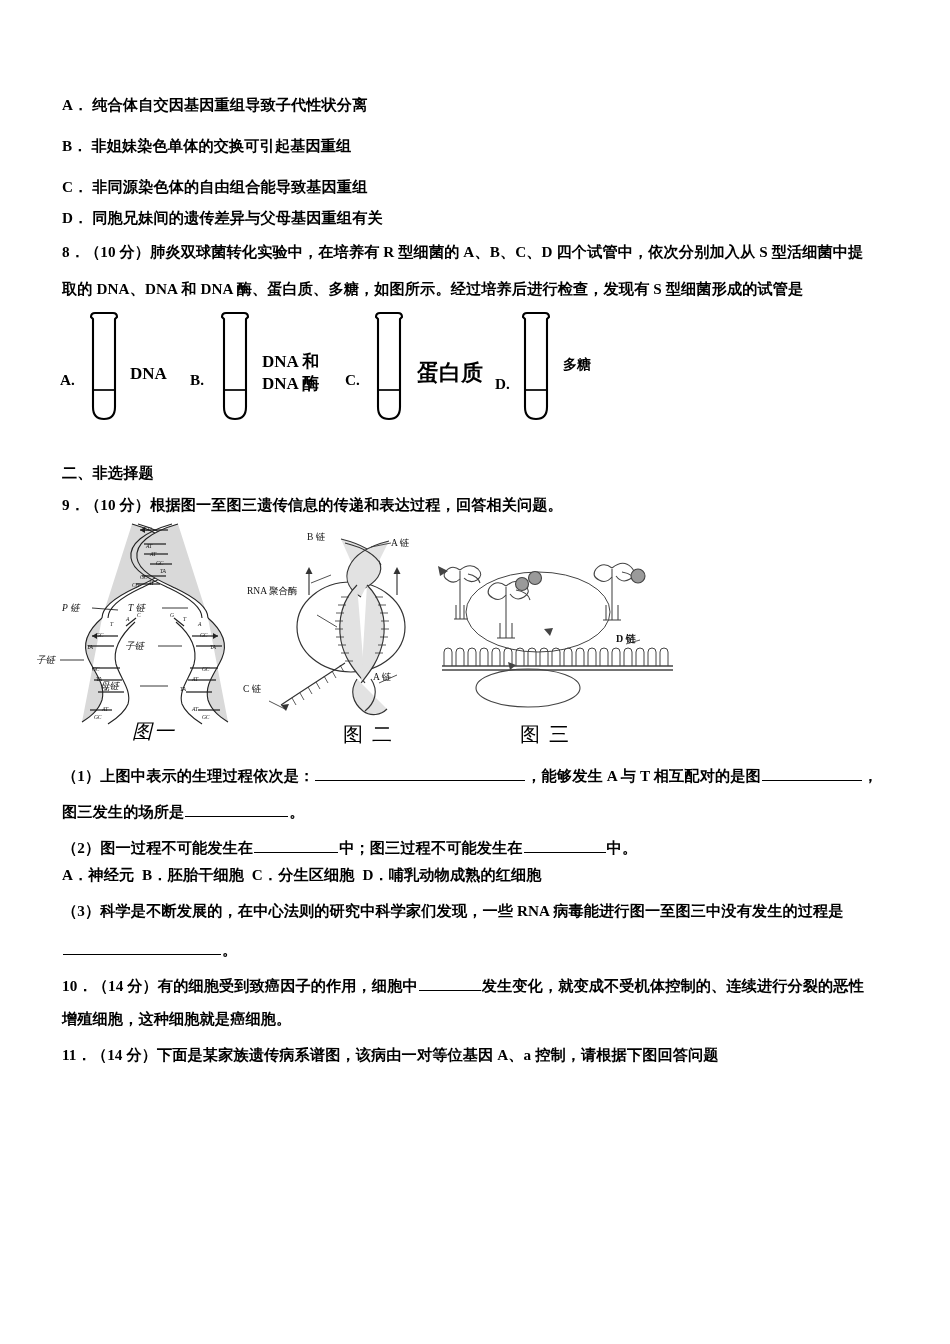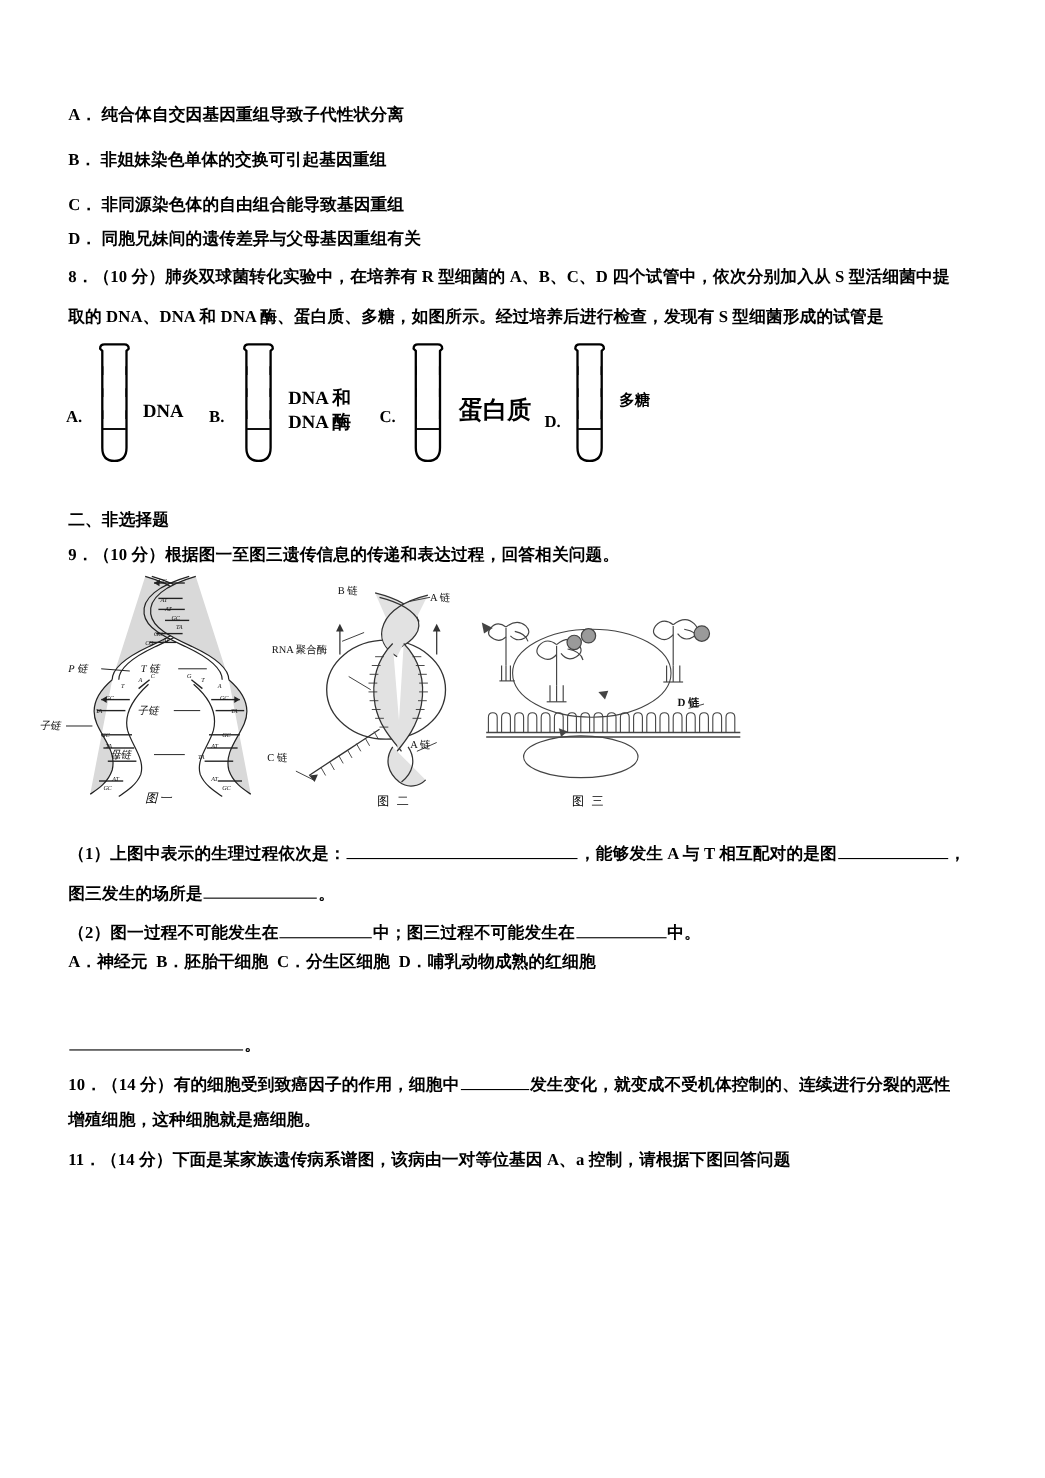--- a/index.html
+++ b/index.html
@@ -56,21 +56,21 @@
     font-family: "Liberation Serif", serif;
     white-space: nowrap;
     line-height: 1.08;
   }
   .tube-svg { position: absolute; top: 6px; }
 
   
   #bio-figures { position: absolute; left: 40px; top: 518px; width: 650px; height: 235px; }
   .fig-caption {
     position: absolute;
-    font-size: 11px;
+    font-size: 20px;
     letter-spacing: 2px;
     font-family: "Liberation Serif", serif;
   }
   .fig-lbl {
     position: absolute;
     font-size: 9.5px;
     font-family: "Liberation Serif", serif;
     white-space: nowrap;
     color: #111;
   }
@@ -436,20 +436,23 @@
   </div>
 
   <div class="line" style="left:62px; top:836px; font-weight:bold;">
     <span>（2）图一过程不可能发生在</span><span class="blank-u" style="width:84px;"></span><span>中；图三过程不可能发生在</span><span class="blank-u" style="width:82px;"></span><span>中。</span>
   </div>
 
   <div class="line" style="left:62px; top:866px; font-weight:bold;">
     <span>A．</span><span>神经元</span>&nbsp;&nbsp;<span>B．</span><span>胚胎干细胞</span>&nbsp;&nbsp;<span>C．</span><span>分生区细胞</span>&nbsp;&nbsp;<span>D．</span><span>哺乳动物成熟的红细胞</span>
   </div>
 
+  <div class="line" style="left:62px; top:902px; font-weight:bold;">
+    <span>（3）科学是不断发展的，在中心法则的研究中科学家们发现，一些 RNA 病毒能进行图一至图三中没有发生的过程是</span>
+  </div>
   <div class="line" style="left:62px; top:938px; font-weight:bold;">
     <span class="blank-u" style="width:158px;"></span><span>。</span>
   </div>
 
   <div class="line" style="left:62px; top:974px; font-weight:bold;">
     <span>10．</span><span>（14 分）</span><span>有的细胞受到致癌因子的作用，细胞中</span><span class="blank-u" style="width:62px;"></span><span>发生变化，就变成不受机体控制的、连续进行分裂的恶性</span>
   </div>
   <div class="line" style="left:62px; top:1010px; font-weight:bold;">增殖细胞，这种细胞就是癌细胞。</div>
 
   <div class="line" style="left:62px; top:1046px; font-weight:bold;">

